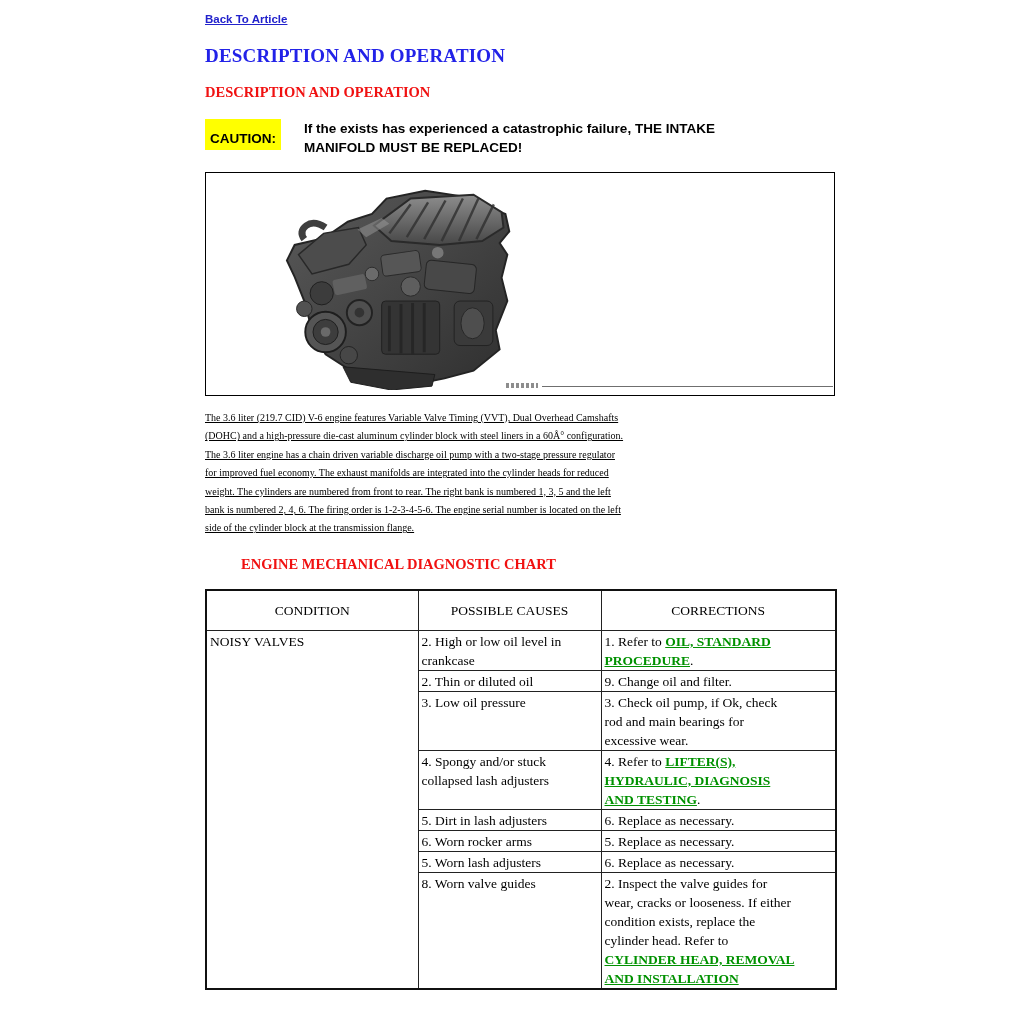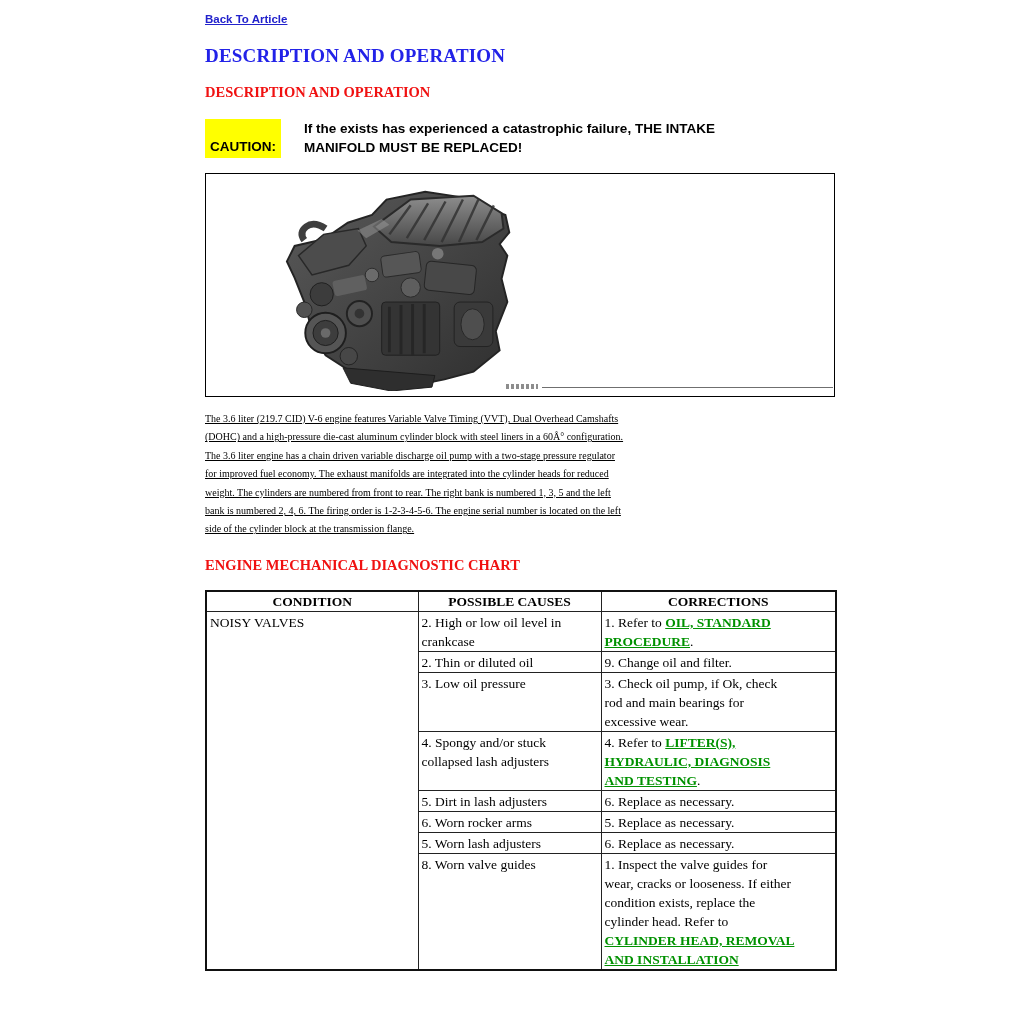--- a/index.html
+++ b/index.html
@@ -14,45 +14,45 @@
   .doc-title { text-align:center; font:bold 13.5px "Liberation Sans", sans-serif;
     line-height:16px; margin-top:1px; }
   .doc-subtitle { text-align:center; font:bold 13.5px "Liberation Sans", sans-serif;
     line-height:16px; margin-top:13px; }
 
   .h-blue { font:bold 19px "Liberation Serif", serif; line-height:22px;
     color:var(--heading-blue,#2222e8); margin-top:18px; letter-spacing:.2px; }
   .h-red  { font:bold 14.5px "Liberation Serif", serif; line-height:17px;
     color:var(--heading-red,#f01111); margin-top:17px; }
   .h-blue.second { margin-top:14px; }
-  .h-red.second  { margin-top:18px; }
+  .h-red.second  { margin-top:18px;margin-left:36px; }
 
   .caution-row { display:flex; align-items:flex-start; margin-top:18px;
     font-family:"Liberation Sans", sans-serif; font-weight:bold; font-size:13.5px; }
-  .caution-label { background:var(--caution-yellow,#ffff00); padding:20px 5px 3px;
+  .caution-label { background:var(--caution-yellow,#ffff00); padding:12px 5px 3px;
     line-height:16px; white-space:nowrap; }
   .caution-text { margin-left:23px; line-height:19px; white-space:pre-line; max-width:510px; }
 
   .figure-box { margin-top:15px; width:628px; height:222px; border:1px solid #000;
     position:relative; background:#fff; }
   .engine-svg { position:absolute; left:55px; top:12px; }
   .fig-watermark { position:absolute; left:300px; bottom:7px; width:32px; height:5px;
     background:repeating-linear-gradient(90deg,#8d8d8d 0 3px, transparent 3px 5px); }
   .fig-baseline { position:absolute; left:336px; right:1px; bottom:8px; height:1px;
     background:#6f6f6f; }
 
   .para { margin-top:13px; font-size:10px; line-height:18.4px; white-space:pre-line;
     width:668px;text-decoration:underline; }
 
   table.diag { border-collapse:collapse; margin-top:16px; width:630px;
     table-layout:fixed; font-size:13.5px; }
   table.diag, table.diag tr { border-color:#111; }
   table.diag { border:2px solid #111; }
   table.diag th, table.diag td { border:1px solid #222; vertical-align:top; }
-  table.diag th { font-weight:bold; text-align:center; padding:1px 2px; line-height:17px; }
+  table.diag th { font-weight:normal; text-align:center; padding:11px 2px; line-height:17px; }
   table.diag td { padding:1px 3px 0; line-height:19px; white-space:pre-line; }
   col.c1 { width:212px; } col.c2 { width:183px; } col.c3 { width:235px; }
 
   a.green-link { color:var(--link-green,#009100); font-weight:bold;
     text-decoration:underline; cursor:pointer; }
 </style>
 </head>
 <body>
 
 <div class="content">
@@ -166,21 +166,21 @@
       <tr>
         <td>6. Worn rocker arms</td>
         <td><span>5. Replace as necessary.</span></td>
       </tr>
       <tr>
         <td>5. Worn lash adjusters</td>
         <td><span>6. Replace as necessary.</span></td>
       </tr>
       <tr>
         <td>8. Worn valve guides</td>
-        <td><span>1. Inspect the valve guides for
+        <td><span>2. Inspect the valve guides for
 wear, cracks or looseness. If either
 condition exists, replace the
 cylinder head. Refer to
 </span><a class="green-link">CYLINDER HEAD, REMOVAL
 AND INSTALLATION</a><span></span></td>
       </tr>
     </tbody>
   </table>
 
 </div>

